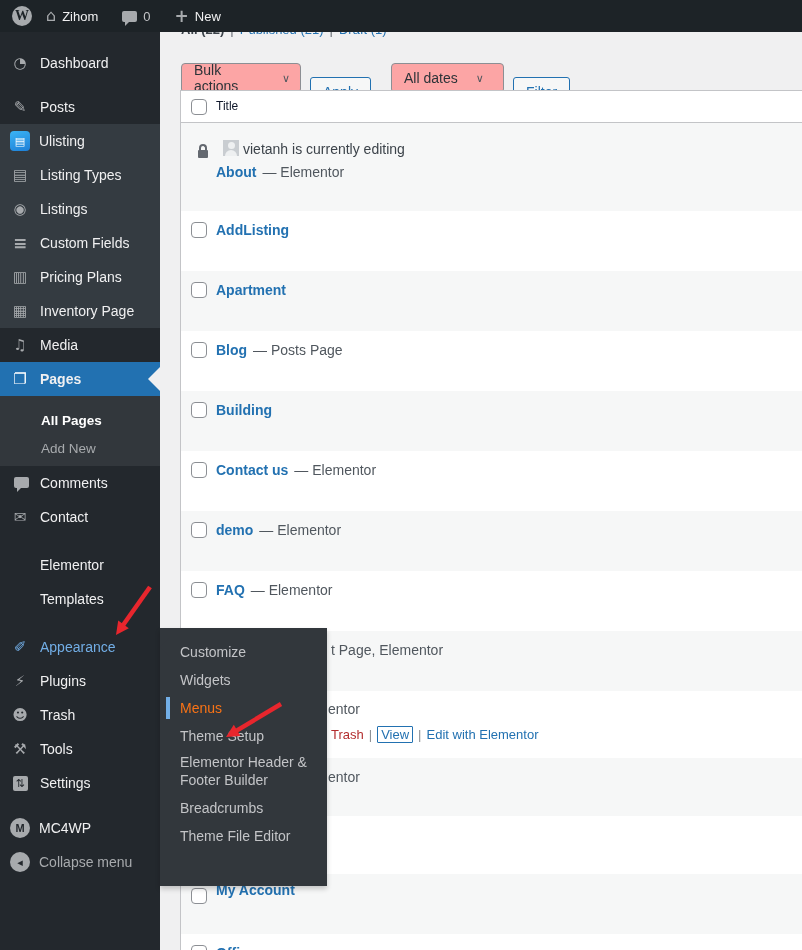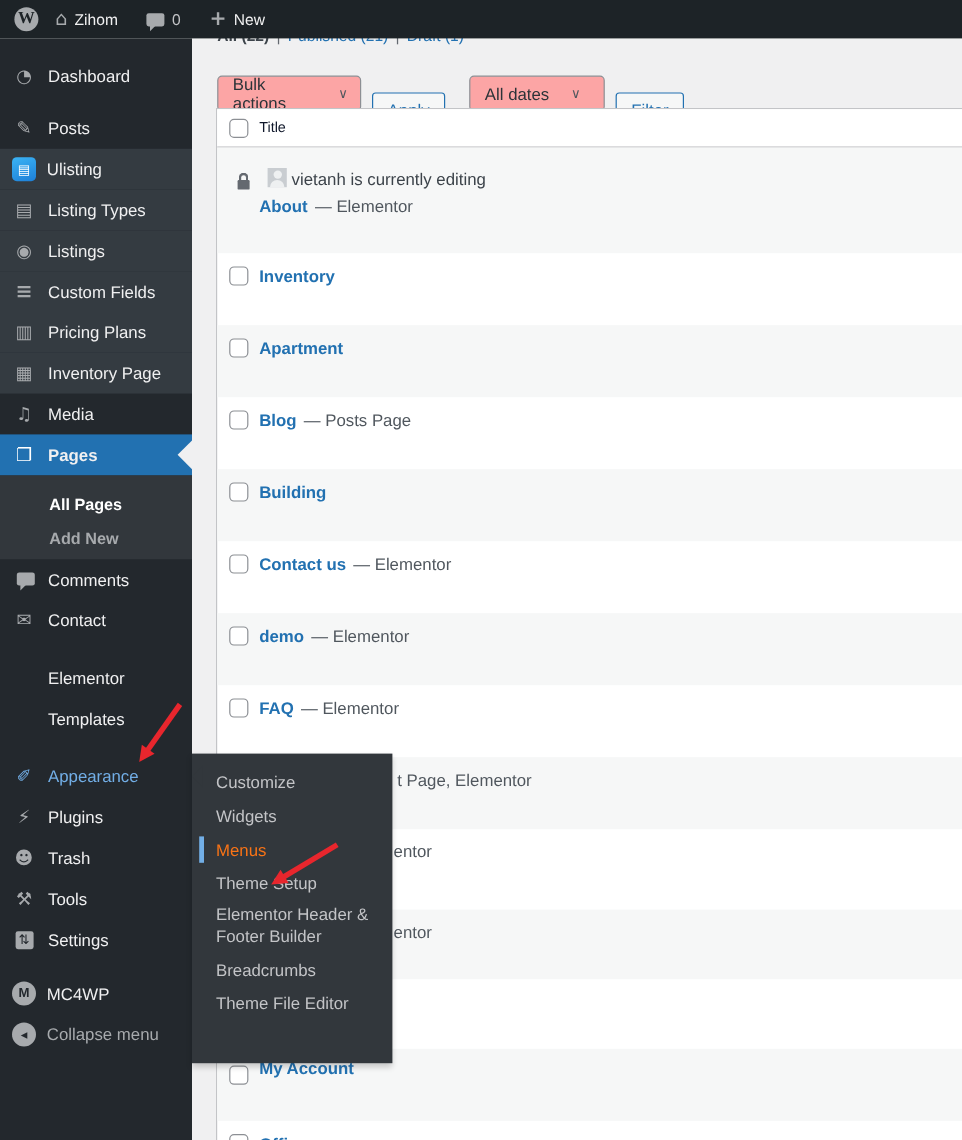--- a/index.html
+++ b/index.html
@@ -32,21 +32,21 @@
     line-height:1; font-family:"DejaVu Sans",sans-serif; }
   .sb-gap10 { height:10px; } .sb-gap14 { height:14px; } .sb-gap11 { height:11px; }
   .grp { background:#343b41; }
   .sb-item.pages-active { background:#2271b1; font-weight:bold; }
   .sb-item.pages-active .sb-ic { color:#fff; }
   .pages-notch { position:absolute; right:0; top:5px; width:0; height:0;
     border-top:12px solid transparent; border-bottom:12px solid transparent;
     border-right:12px solid #f0f0f1; }
   .submenu { background:#32373c; padding:10px 0 4px 0; }
   .sub-item { height:28px; display:flex; align-items:center; padding-left:41px;
-    font-size:13.5px; color:#a7aaad; cursor:pointer;font-weight:bold; }
+    font-size:13.5px; color:#a7aaad; cursor:pointer; }
   .sub-item.current { color:#fff; font-weight:bold; }
   .sb-item.hl, .sb-item.hl .sb-ic { color:#72aee6; }
   .noicon { padding-left:40px; }
   .ul-ic { width:20px; min-width:20px; height:20px; margin-left:1px; border-radius:4px;
     background:linear-gradient(160deg,#3bb4f5,#1d7fd7); color:#fff; display:flex;
     align-items:center; justify-content:center; font-size:11px; }
   .set-ic { display:flex; align-items:center; justify-content:center; }
   .set-box { width:15px; height:15px; background:#a7aaad; border-radius:2px; color:#23282d;
     font-size:11px; display:flex; align-items:center; justify-content:center; }
   .circle-ic { width:20px; min-width:20px; height:20px; border-radius:50%; background:#a7aaad;
@@ -156,21 +156,21 @@
 
     <div class="row alt lockrow">
       <span class="lock"></span>
       <span class="avatar"></span>
       <span class="notice">vietanh is currently editing</span>
       <span class="title-link"><span>About</span><span class="state">— Elementor</span></span>
     </div>
 
     <div class="row" style="height:60px">
       <span class="cb"></span>
-      <span class="title-link"><span>Inventory</span><span class="state"></span></span>
+      <span class="title-link"><span>AddListing</span><span class="state"></span></span>
     </div>
     <div class="row alt" style="height:60px">
       <span class="cb"></span>
       <span class="title-link"><span>Apartment</span><span class="state"></span></span>
     </div>
     <div class="row" style="height:60px">
       <span class="cb"></span>
       <span class="title-link"><span>Blog</span><span class="state">— Posts Page</span></span>
     </div>
     <div class="row alt" style="height:60px">
@@ -191,20 +191,23 @@
     </div>
 
     <div class="row alt" style="height:60px">
       <span class="cb"></span>
       <span class="frag" style="left:150px">t Page, Elementor</span>
     </div>
 
     <div class="row" style="height:67px">
       <span class="cb"></span>
       <span class="frag" style="top:10px">entor</span>
+      <span class="actions">
+        <span class="trash">Trash</span><span class="sep">|</span><span class="view-box">View</span><span class="sep">|</span><span class="ewe">Edit with Elementor</span>
+      </span>
     </div>
 
     <div class="row alt" style="height:58px">
       <span class="cb"></span>
       <span class="frag">entor</span>
     </div>
 
     <div class="row" style="height:58px">
       <span class="cb"></span>
     </div>

